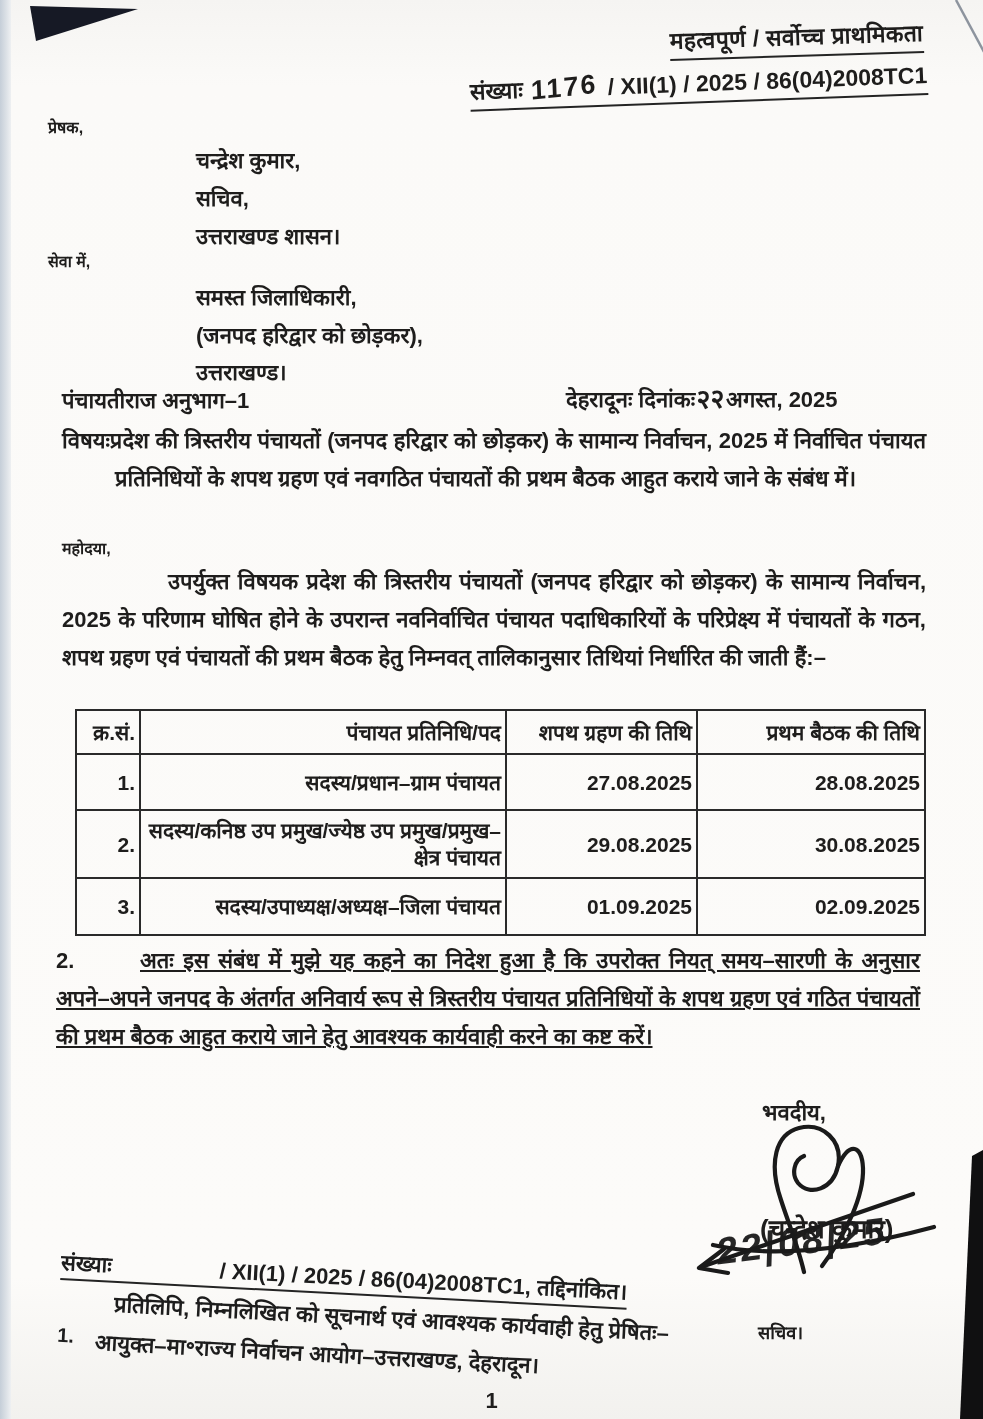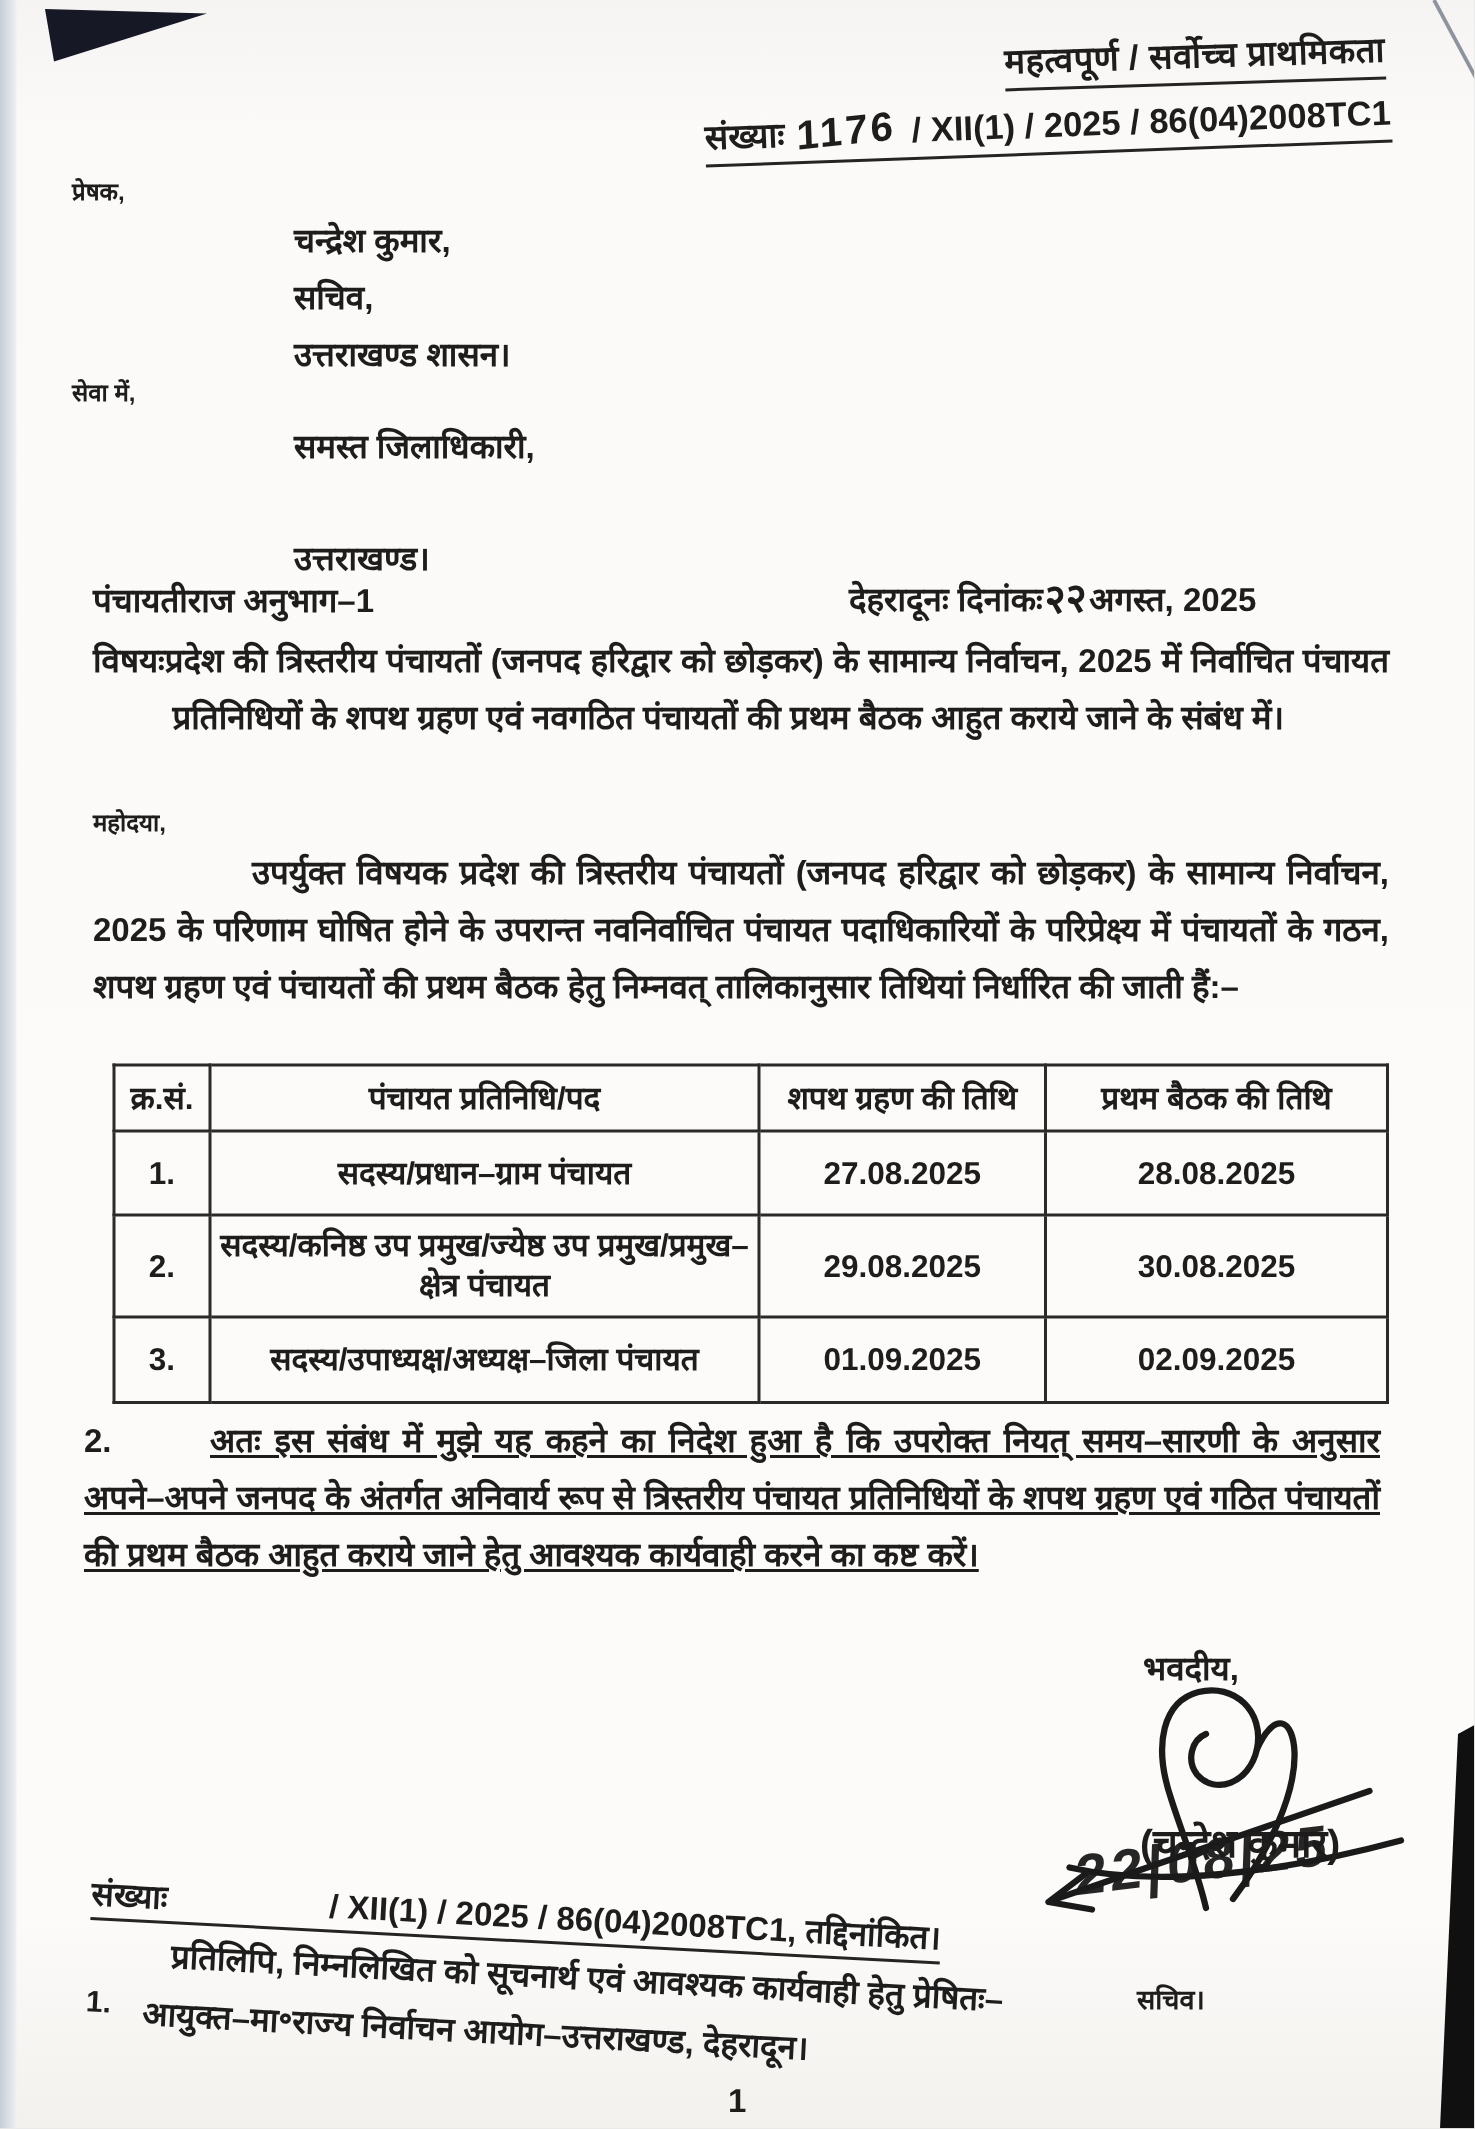--- a/index.html
+++ b/index.html
@@ -45,21 +45,21 @@
   .salutation { left:62px; top:537px; font-size:16px; }
   .para1 {
     left:62px; top:563px; width:864px; font-size:22px; line-height:38px;
     text-indent:106px; text-align:justify;
   }
   table.sched {
     position:absolute; left:75px; top:709px; width:849px;
     border-collapse:collapse; table-layout:fixed;
   }
   table.sched th, table.sched td {
-    border:2px solid #2a2a2a; text-align:center; vertical-align:middle;
+    border:2px solid #2a2a2a; text-align:right; vertical-align:middle;
     font-size:21px; font-weight:700; color:#1e1d1c; line-height:27px; padding:2px 4px;
   }
   table.sched th { height:44px; }
   .para2 {
     left:56px; top:942px; width:864px; font-size:22px; line-height:38px; text-align:justify;text-decoration:underline;
   }
   .para2 .pnum { display:inline-block; width:84px; }
   .valediction { left:762px; top:1096px; font-size:22px; }
   .signatory { left:722px; top:1210px; font-size:26px; white-space:nowrap;margin-left:38px; }
   .designation { left:758px; top:1320px; font-size:18px; }
@@ -98,20 +98,21 @@
     <span>/ XII(1) / 2025 / 86(04)2008TC1</span>
   </div>
 
   <div class="txt addr-label" style="top:116px">प्रेषक,</div>
   <div class="txt addr-line" style="top:144px">चन्द्रेश कुमार,</div>
   <div class="txt addr-line" style="top:182px">सचिव,</div>
   <div class="txt addr-line" style="top:220px">उत्तराखण्ड शासन।</div>
 
   <div class="txt addr-label" style="top:250px">सेवा में,</div>
   <div class="txt addr-line" style="top:281px">समस्त जिलाधिकारी,</div>
+  <div class="txt addr-line" style="top:319px">(जनपद हरिद्वार को छोड़कर),</div>
   <div class="txt addr-line" style="top:356px">उत्तराखण्ड।</div>
 
   <div class="txt meta-section">पंचायतीराज अनुभाग–1</div>
   <div class="txt meta-date">
     <span>देहरादूनः दिनांकः</span><span class="hw-date">२२</span><span>अगस्त, 2025</span>
   </div>
 
   <div class="txt subject">
     <span class="lbl">विषयः</span><span>प्रदेश की त्रिस्तरीय पंचायतों (जनपद हरिद्वार को छोड़कर) के सामान्य निर्वाचन, 2025 में निर्वाचित पंचायत प्रतिनिधियों के शपथ ग्रहण एवं नवगठित पंचायतों की प्रथम बैठक आहुत कराये जाने के संबंध में।</span>
   </div>

